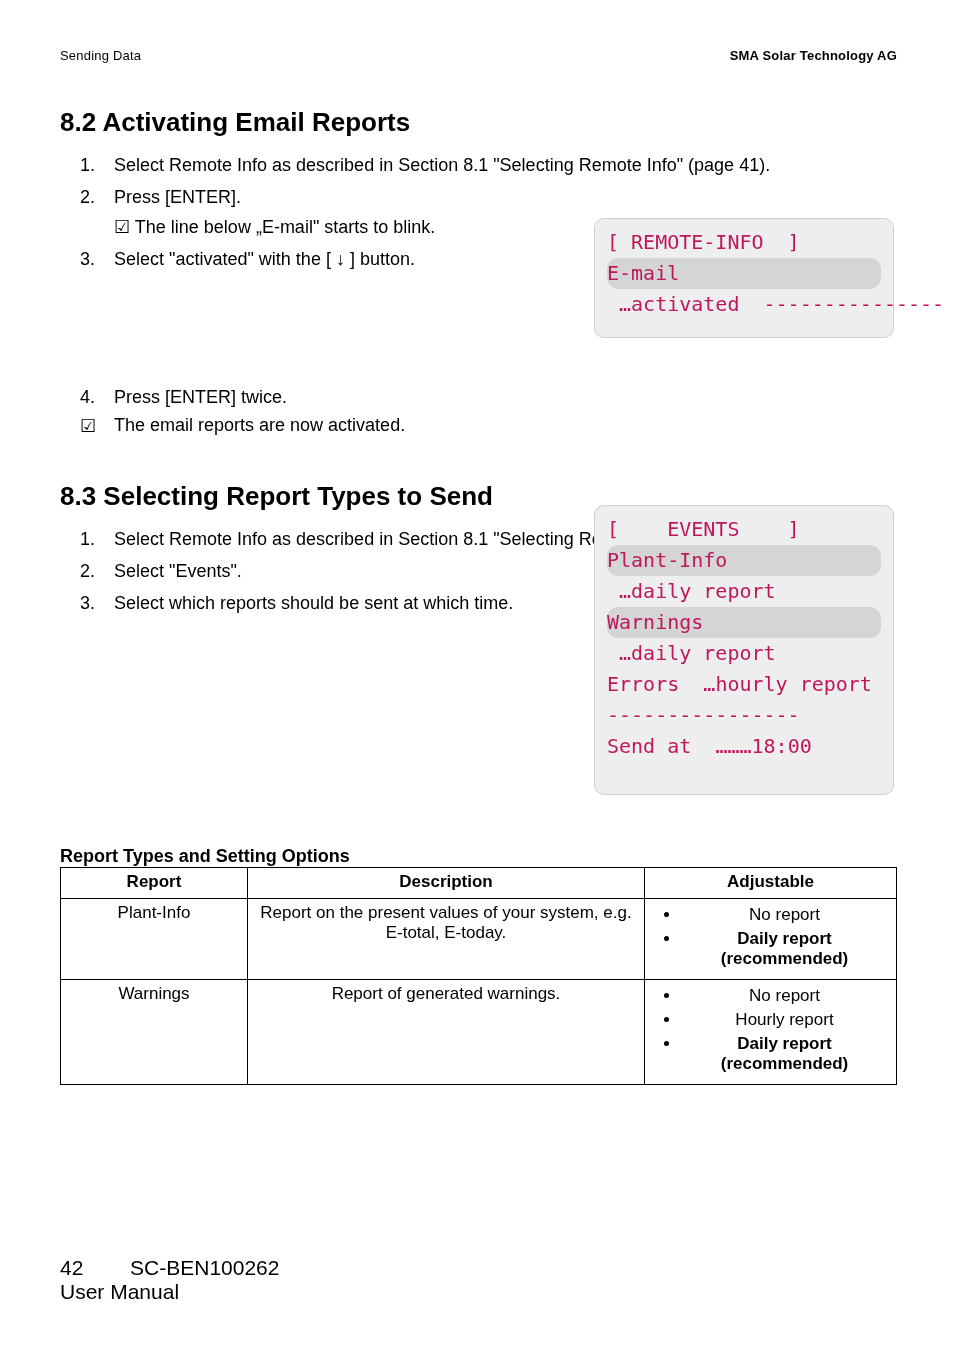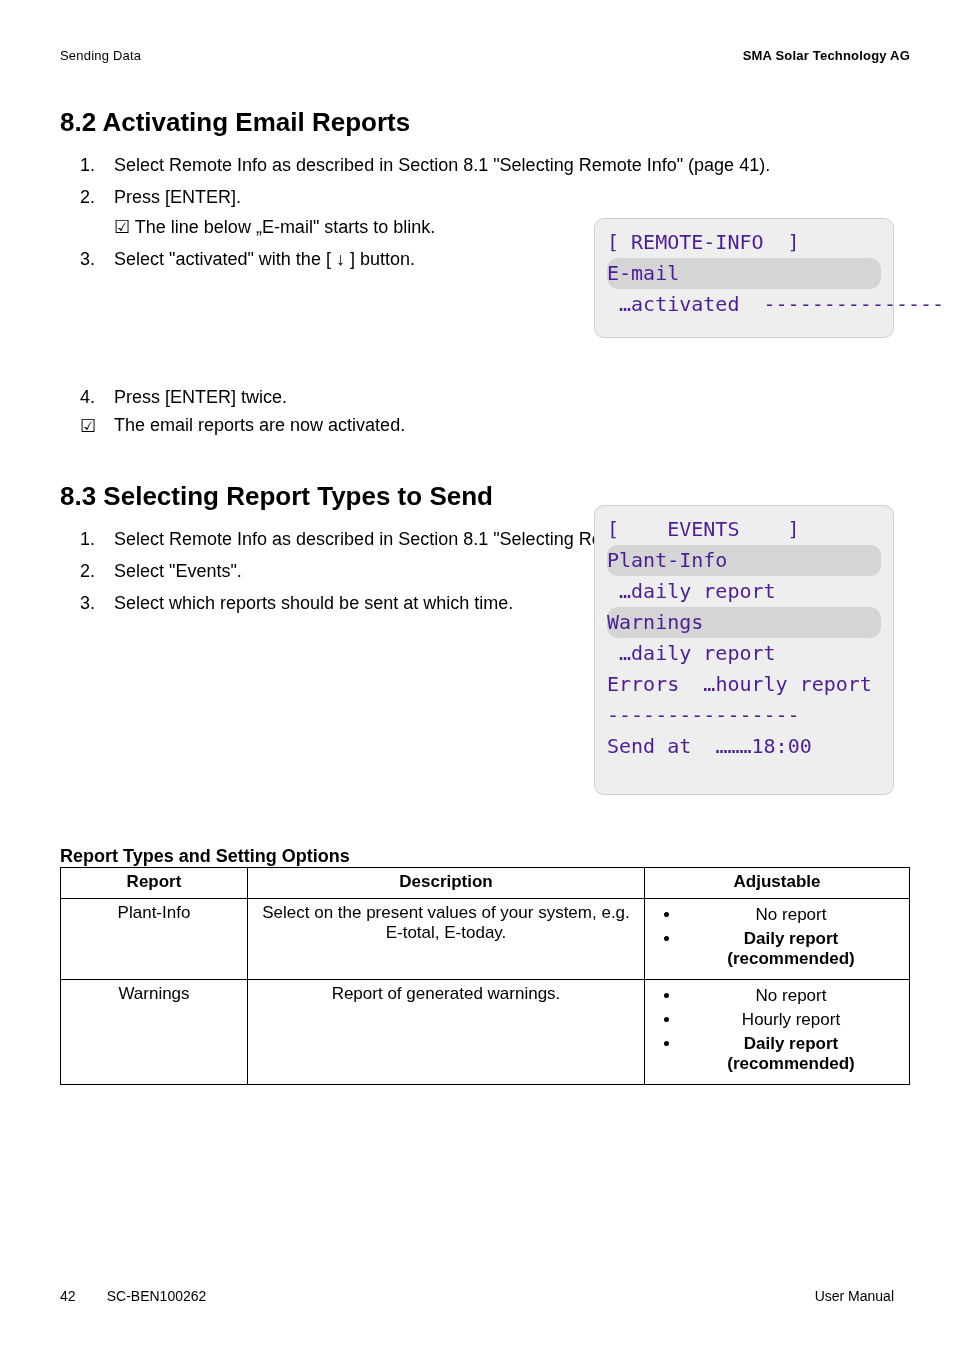--- a/index.html
+++ b/index.html
@@ -9,21 +9,21 @@
     width: 954px;
     height: 1352px;
     background: #fff;
     font-family: "Futura", "Trebuchet MS", Arial, sans-serif;
     color: #000;
   }
   .page {
     position: relative;
     width: 954px;
     height: 1352px;
-    padding: 48px 44px 0 60px;
+    padding: 48px 57px 0 60px;
     box-sizing: border-box;
   }
   .top-header {
     display: flex;
     justify-content: space-between;
     font-size: 13px;
     letter-spacing: 0.2px;
   }
   .top-header .right { font-weight: 700; }
   .h2 {
@@ -54,21 +54,21 @@
   .check { font-family: "Segoe UI Symbol", Arial, sans-serif; }
   .monoish { font-family: "Futura", "Trebuchet MS", Arial, sans-serif; }
   .lcd-box {
     position: absolute;
     right: 60px;
     width: 300px;
     border: 1px solid #cfcfcf;
     border-radius: 10px;
     background: #eeeeee;
     font-family: "OCR A Extended", "Consolas", monospace;
-    color: #4c1d95;
+    color: #be185d;
     font-size: 20px;
     line-height: 1.55;
     padding: 8px 12px 6px 12px;
     box-sizing: border-box;
   }
   .lcd-box.box1 { top: 218px; height: 120px; }
   .lcd-box.box2 { top: 505px; height: 290px; }
   .lcd-line { white-space: pre; }
   .lcd-hl {
     background: #d5d5d5;
@@ -106,22 +106,22 @@
     padding-left: 28px;
     margin: 2px 0;
   }
   ul.adj li { margin-bottom: 4px; }
   .footer {
     position: absolute;
     bottom: 48px;
     left: 60px;
     right: 60px;
     display: flex;
-    justify-content: space-between;
-    font-size: 14px;
+    font-size: 21px;
+    flex-direction: column;
   }
   .bold { font-weight: 700; }
   .section-8-3-spacer { height: 200px; }
 </style>
 </head>
 <body>
 
 <div class="page">
 
   <div class="top-header">
@@ -205,21 +205,21 @@
 
   <table class="report">
     <tbody>
         <tr>
       <th>Report</th>
       <th>Description</th>
       <th>Adjustable</th>
     </tr>
     <tr>
       <td class="col1">Plant-Info</td>
-      <td class="col2">Select on the present values of your system, e.g. E-total, E-today.</td>
+      <td class="col2">Report on the present values of your system, e.g. E-total, E-today.</td>
       <td>
         <ul class="adj">
           <li>No report</li>
           <li><span class="bold">Daily report</span><br><span class="bold">(recommended)</span></li>
         </ul>
       </td>
     </tr>
     <tr>
       <td class="col1">Warnings</td>
       <td class="col2">Report of generated warnings.</td>

